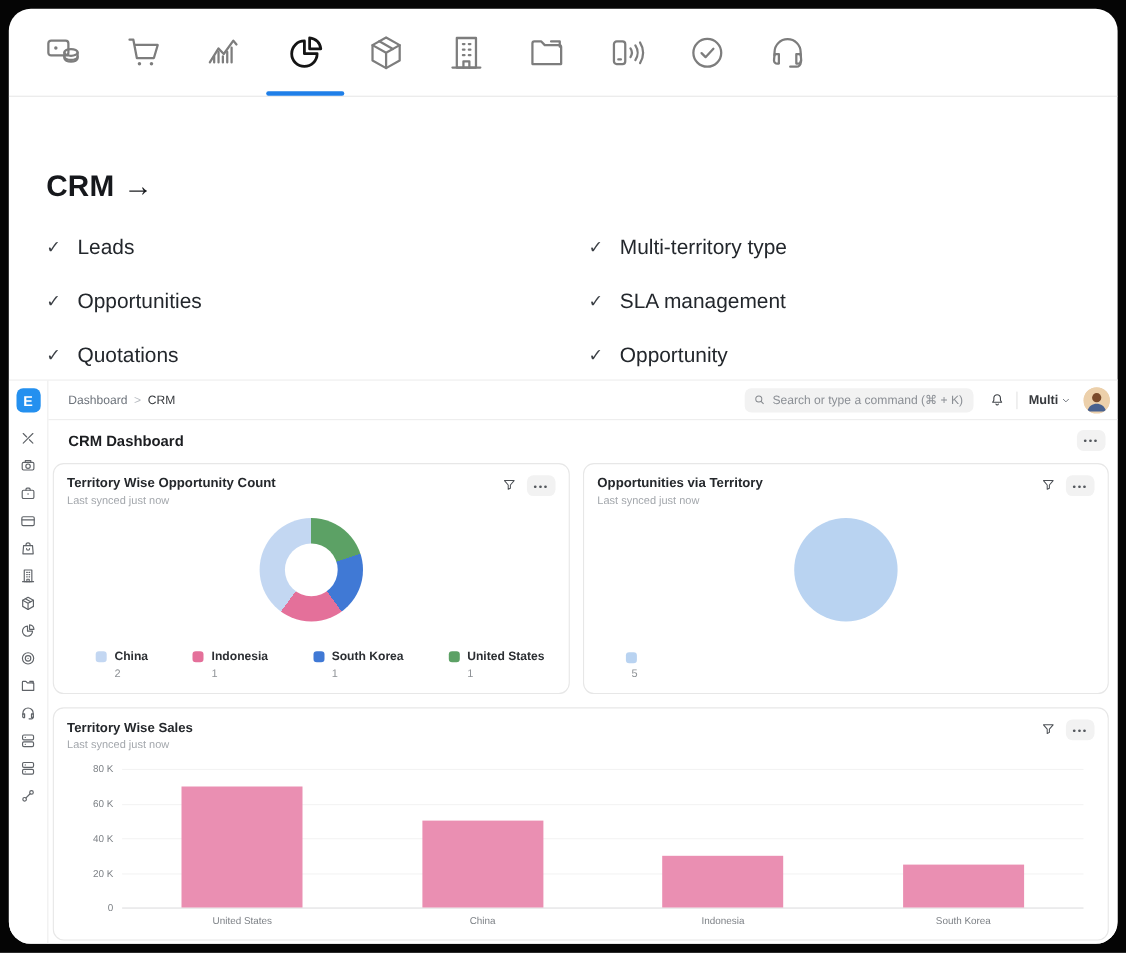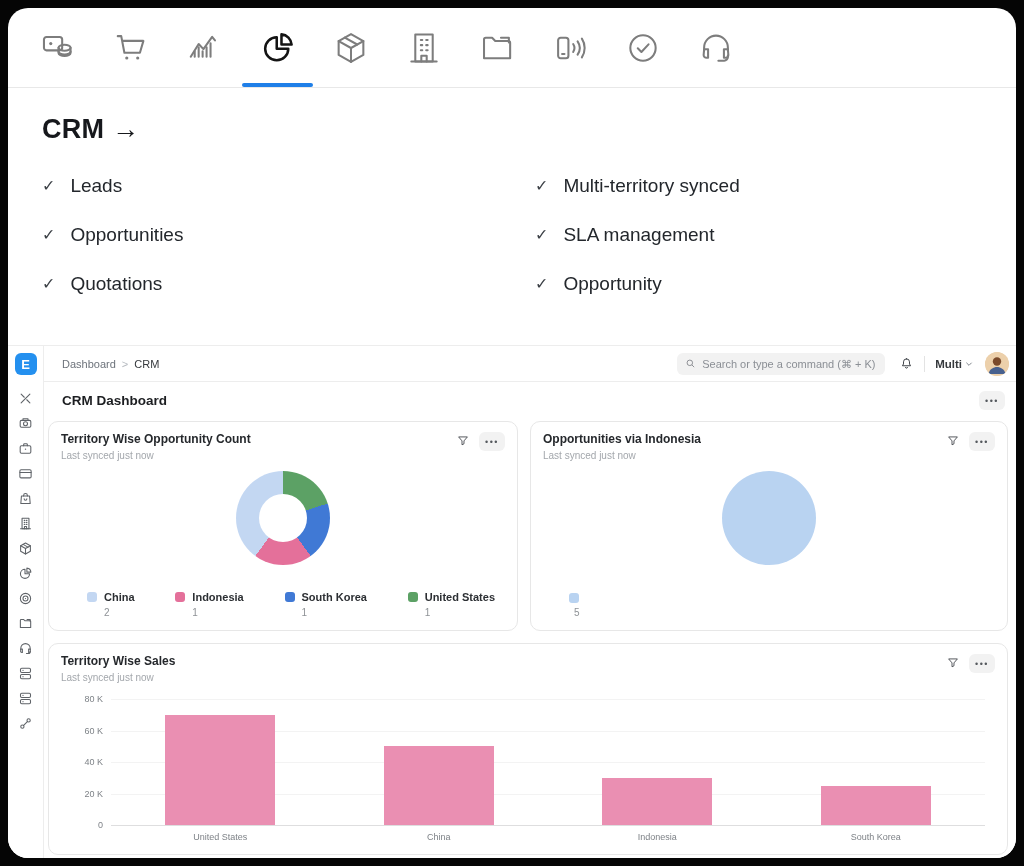--- a/index.html
+++ b/index.html
@@ -8,21 +8,21 @@
 
   
   .tabbar { position:relative; height:80px; border-bottom:1px solid #e8e8e8; display:flex; align-items:center; padding-left:14px; }
   .tab { width:73px; height:80px; display:flex; align-items:center; justify-content:center; color:#7d7d7d; cursor:pointer; }
   .tab svg { width:38px; height:38px; }
   .tab.active { color:#141414; }
   .tab-underline { position:absolute; bottom:0; height:4px; background:#1f7fe8; border-radius:2px; }
 
   
   .hero { padding:26px 34px 0 34px; }
-  .hero-title { font-size:27px; font-weight:bold; color:#16181c; letter-spacing:.2px; cursor:pointer; }
+  .hero-title { font-size:27px; font-weight:bold; color:#16181c; letter-spacing:.2px; cursor:pointer;margin-top:40px; }
   .hero-title .arrow { margin-left:8px; font-weight:normal; }
   .features { margin-top:30px; display:grid; grid-template-columns:493px 1fr; row-gap:27px; }
   .feature { display:flex; align-items:center; font-size:19px; color:#23272c; }
   .feature .chk { color:#3c4046; font-size:16px; margin-right:15px; transform:translateY(-1px); }
 
   
   .app { position:absolute; top:337px; left:0; right:0; bottom:0; border-top:1px solid #ededed; display:flex; background:#fff; }
   .rail { width:36px; border-right:1px solid #ededed; display:flex; flex-direction:column; align-items:center; padding-top:7px; flex-shrink:0; }
   .logo { width:22px; height:22px; border-radius:6px; background:#2490ef; color:#fff; font-size:13px; font-weight:bold; display:flex; align-items:center; justify-content:center; cursor:pointer; }
   .rail-icons { margin-top:16px; display:flex; flex-direction:column; gap:10px; }
@@ -197,21 +197,21 @@
             <span>Opportunities</span>
           </div>
           <div class="feature" style="margin-bottom: 27px;">
             <span class="chk">✓</span>
             <span>Quotations</span>
           </div>
         </div>
       <div id="features-right">
           <div class="feature" style="margin-bottom: 27px;">
             <span class="chk">✓</span>
-            <span>Multi-territory synced</span>
+            <span>Multi-territory type</span>
           </div>
           <div class="feature" style="margin-bottom: 27px;">
             <span class="chk">✓</span>
             <span>SLA management</span>
           </div>
           <div class="feature" style="margin-bottom: 27px;">
             <span class="chk">✓</span>
             <span>Opportunity</span>
           </div>
         </div>
@@ -412,21 +412,21 @@
                     <span class="legend-label">United States</span>
                   </div>
                   <div class="legend-value">1</div>
                 </div>
               </div>
           </div>
 
           <div class="card">
             <div class="card-head">
               <div>
-                <div class="card-title">Opportunities via Indonesia</div>
+                <div class="card-title">Opportunities via Territory</div>
                 <div class="card-sub">Last synced just now</div>
               </div>
               <div class="card-actions">
                 <button class="funnel-btn"><svg viewBox="0 0 24 24" fill="none" stroke="currentColor" stroke-width="1.6" stroke-linejoin="round">
                       <path d="M4.5 5h15l-5.8 6.8v5l-3.4 1.7v-6.7Z"></path>
                     </svg></button>
                 <button class="pill-btn">•••</button>
               </div>
             </div>
             <div class="circle-chart" id="pie-1" style="background: rgb(185, 211, 241);"></div>

